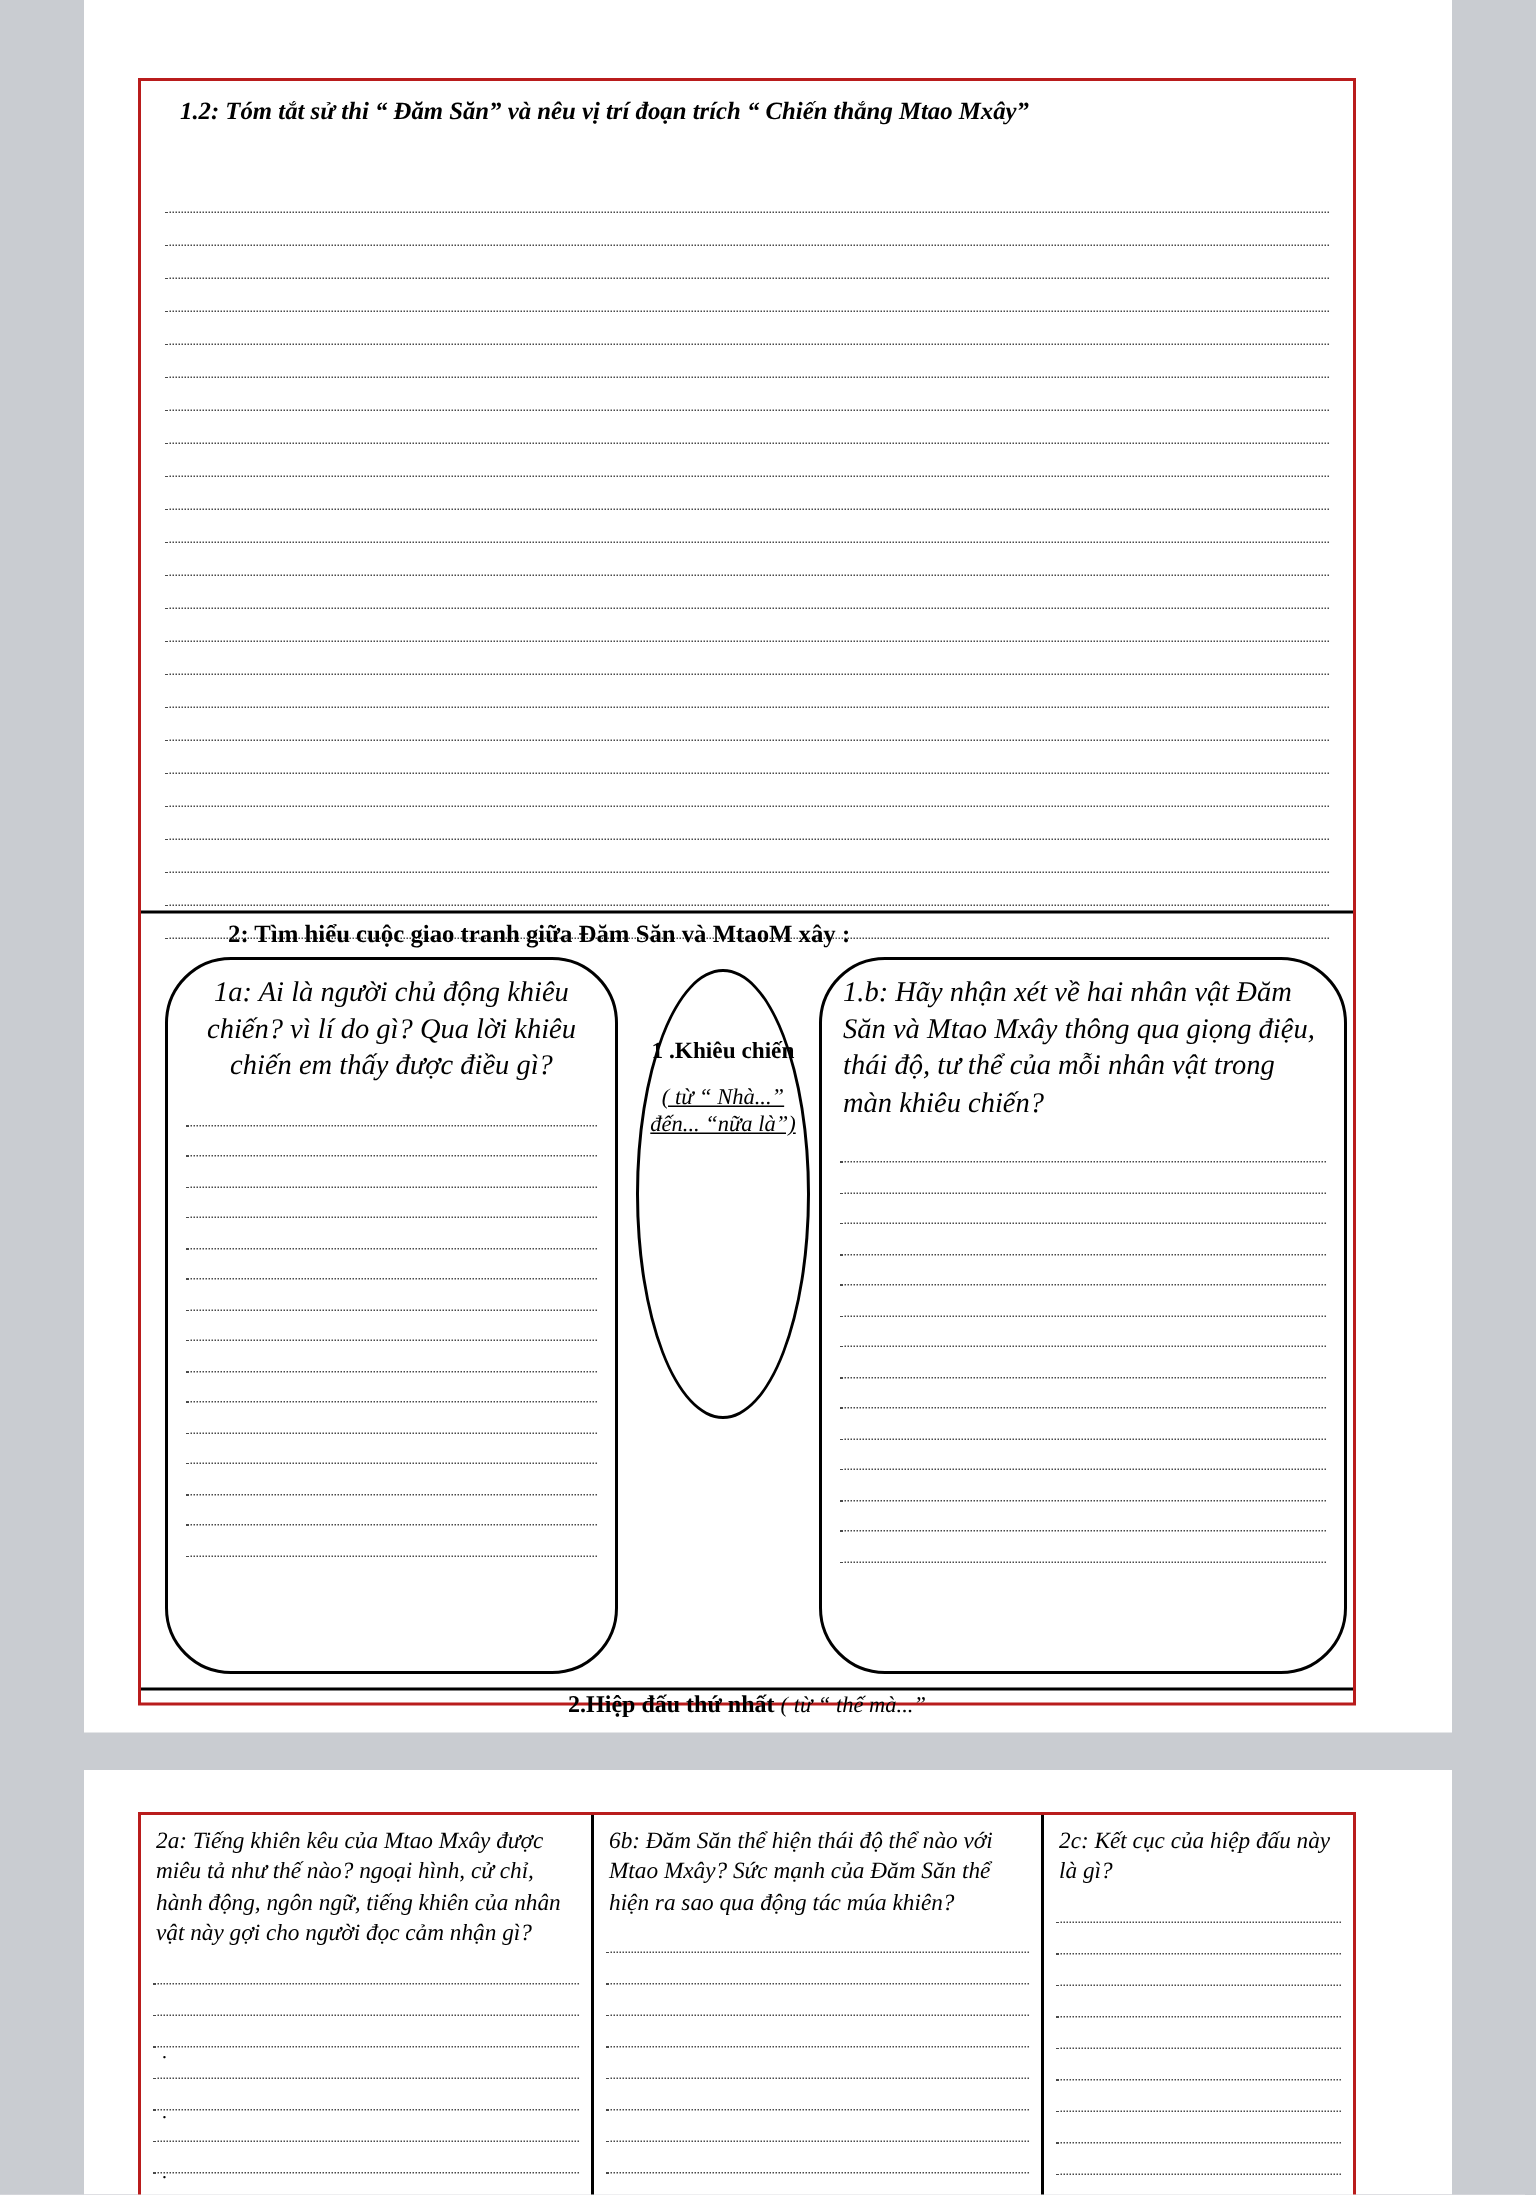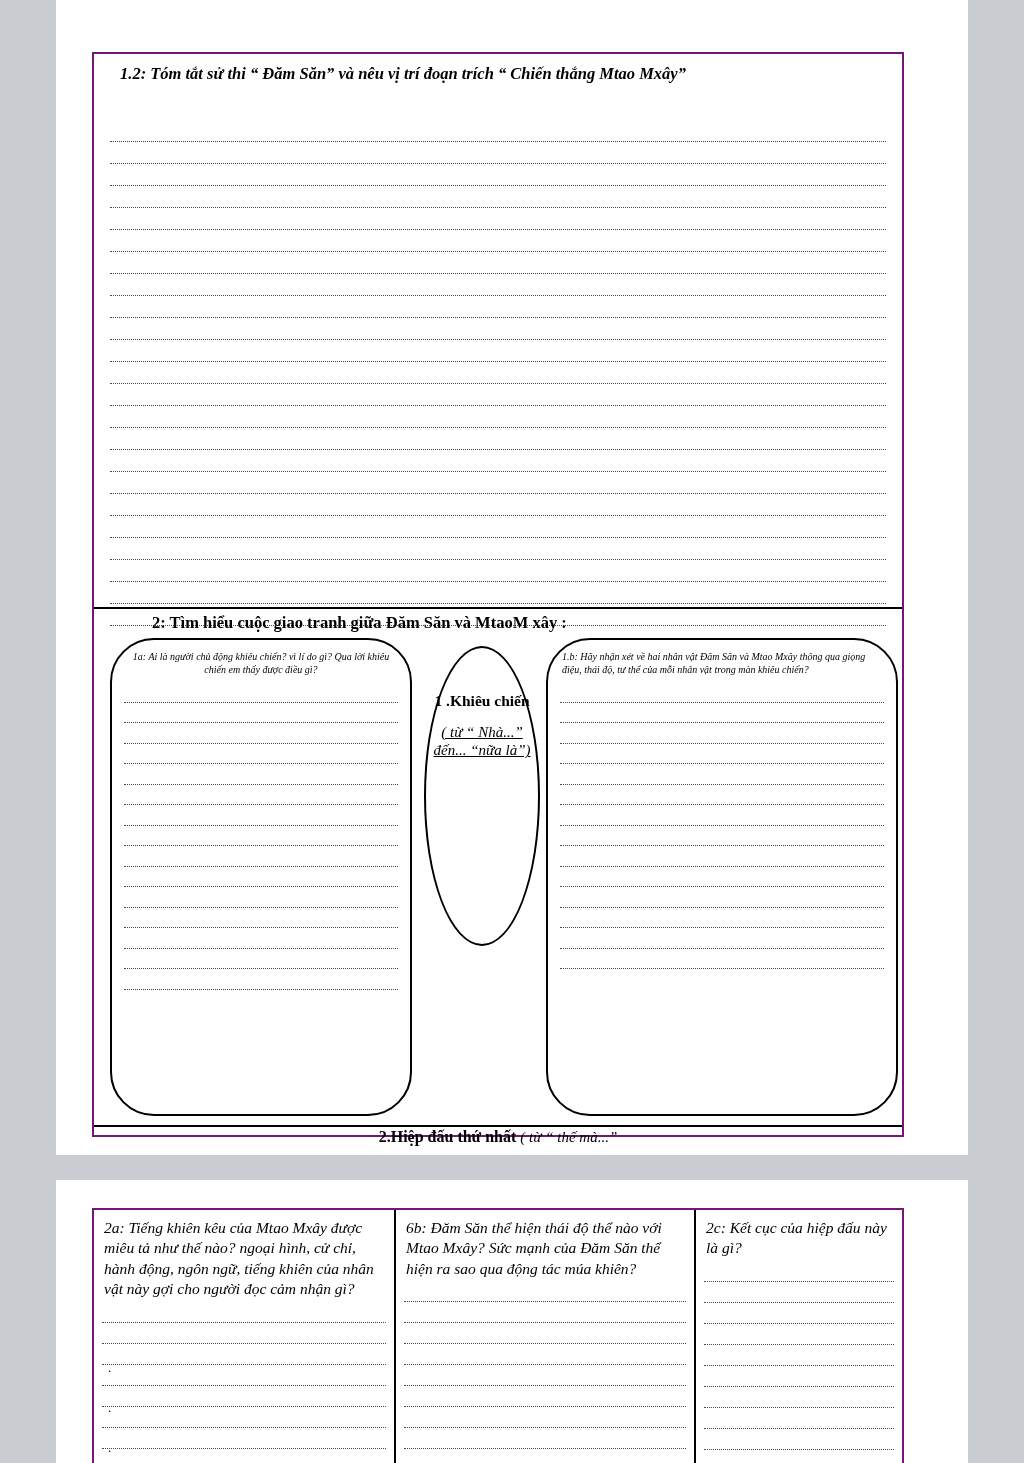--- a/index.html
+++ b/index.html
@@ -25,21 +25,21 @@
     position: absolute;
     background: #ffffff;
     left: 56px;
     width: 912px;
   }
   #sheet-top { top: 0px; height: 1155px; }
   #sheet-bottom { top: 1180px; height: 283px; }
 
   .frame {
     position: absolute;
-    border: 2px solid #701a75;
+    border: 2px solid #b91c1c;
     background: #fff;
     box-sizing: border-box;
   }
   #frame-top {
     left: 92px;
     top: 52px;
     width: 812px;
     height: 1085px;
   }
   #frame-bottom {
@@ -85,21 +85,21 @@
   .rbox {
     position: absolute;
     border: 2px solid #000;
     border-radius: 44px;
     box-sizing: border-box;
     background: #fff;
     overflow: hidden;
   }
   .rbox .q {
     font-style: italic;
-    font-size: 10px;
+    font-size: 19px;
     line-height: 1.3;
     padding: 10px 14px 2px 14px;
     text-align: center;
   }
   .rbox .q.left-align { text-align: left; }
   .rbox-rules { margin-top: 4px; }
   .rbox-rules .rule { margin: 0 12px; height: 19.5px; }
 
   
   .ellipse {

